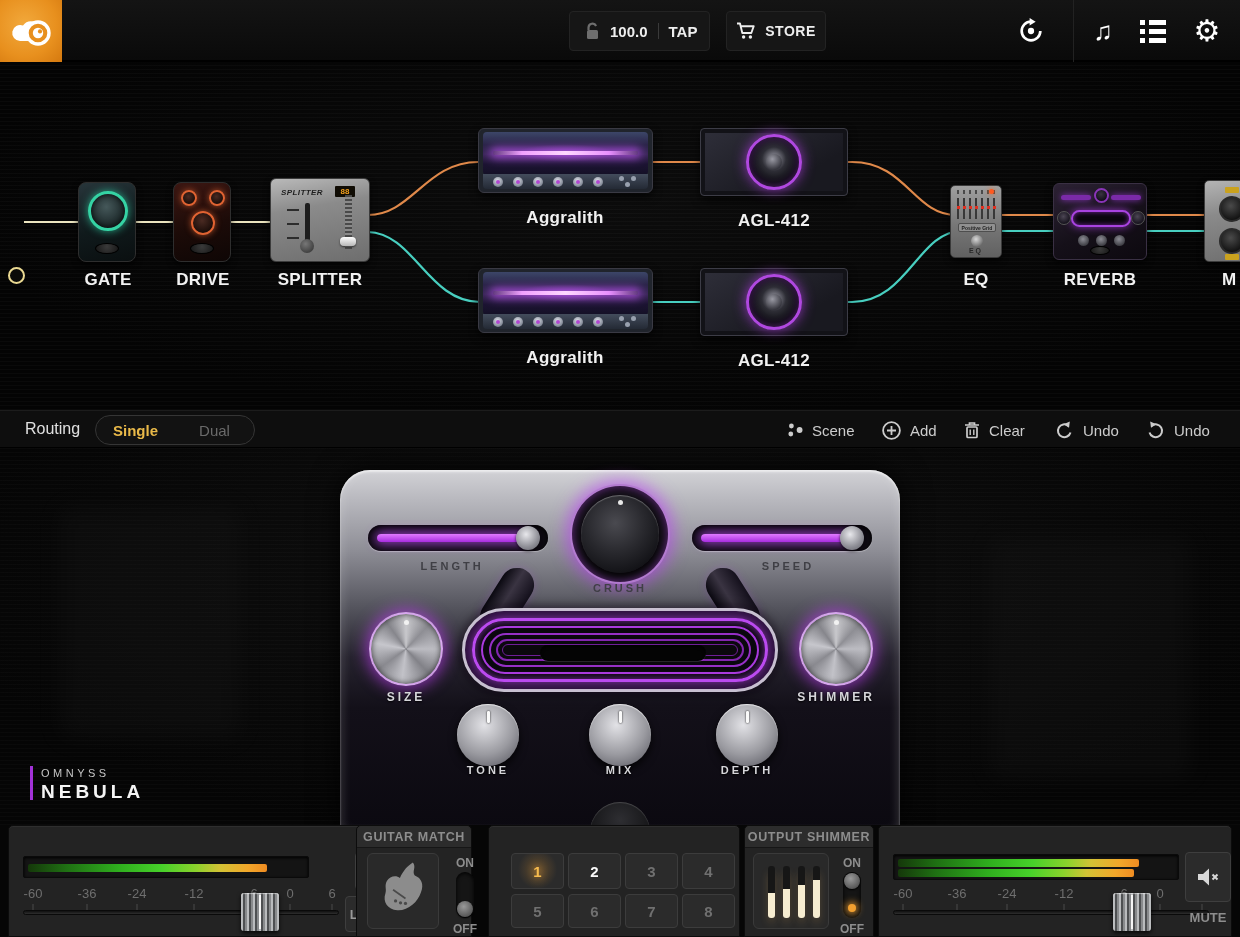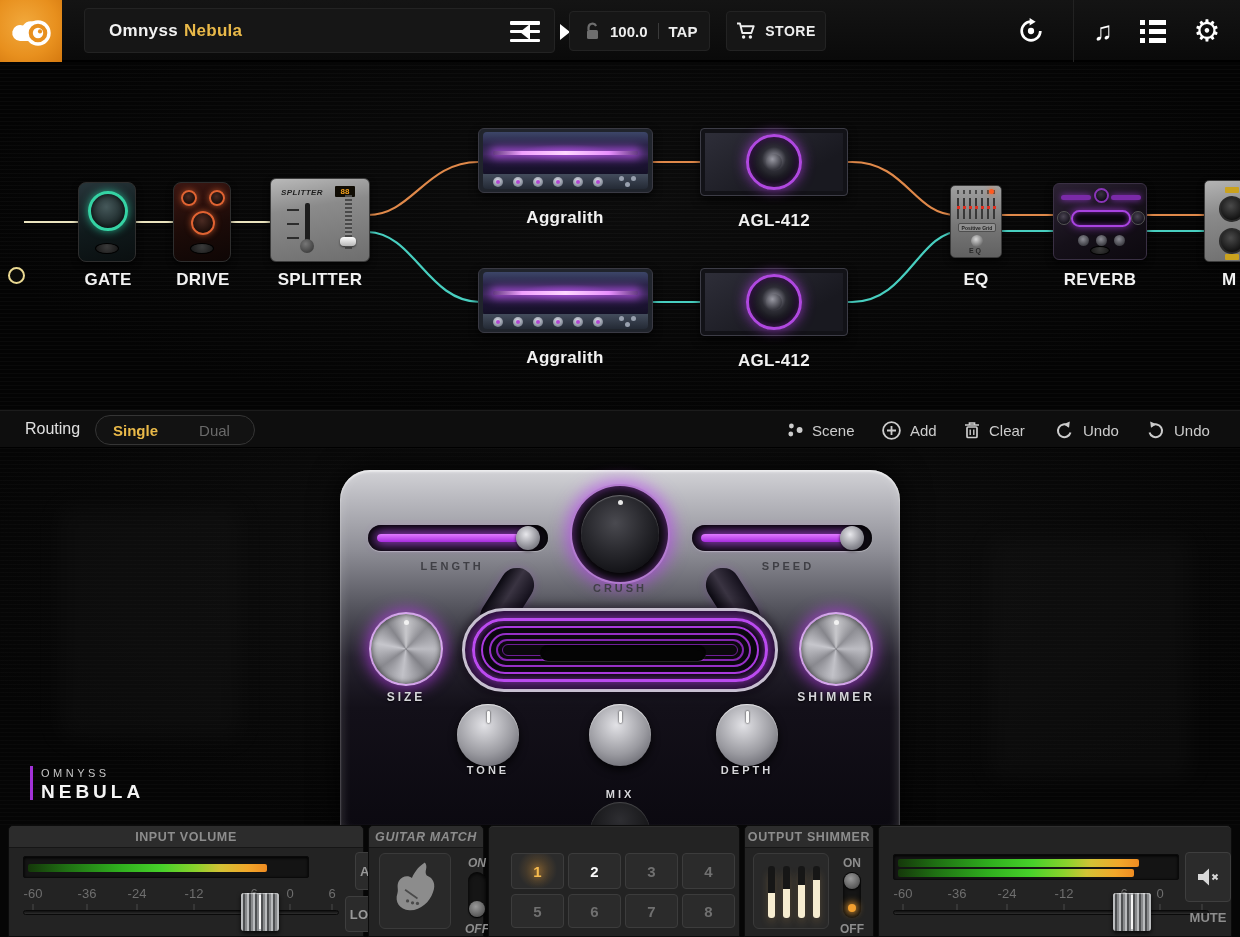--- a/index.html
+++ b/index.html
@@ -220,36 +220,20 @@
   <div id="topbar">
     <div id="logo">
       <svg width="42" height="36" viewBox="0 0 42 36">
         <path d="M10 28 a8 8 0 1 1 3 -15.5 a10 10 0 0 1 18 4 l-2 11.5 Z" fill="#fff"></path>
         <circle cx="28" cy="20" r="11" fill="#e8901e" stroke="#fff" stroke-width="3.4"></circle>
         <circle cx="28" cy="20" r="5.2" fill="#fff"></circle>
         <circle cx="30" cy="18.4" r="2.1" fill="#e8901e"></circle>
       </svg>
     </div>
 
-    <div id="preset-box" class="darkbox">
-      <div id="preset-text">
-        <span id="preset-brand">Omnyss</span><span id="preset-name">Nebula</span>
-      </div>
-      <div class="navarrow" style="left:423px;">
-          <div class="tri tri-l"></div>
-        </div>
-      <div class="navarrow" style="left:463px;">
-          <div class="tri tri-r"></div>
-        </div>
-      <div id="hamburger">
-          <div></div>
-          <div></div>
-          <div></div>
-        </div>
-    </div>
 
     <div id="tempo-box" class="darkbox">
       <svg width="17" height="20" viewBox="0 0 17 20" style="margin:0 9px 0 14px;">
         <path d="M4.5 9 V6.5 a4 4 0 0 1 7.6 -1.6" fill="none" stroke="#6e6e6e" stroke-width="2.2"></path>
         <rect x="3" y="9" width="11" height="9" rx="1.5" fill="#6e6e6e"></rect>
       </svg>
       <span class="val">100.0</span>
       <div id="tempo-div"></div>
       <span class="val">TAP</span>
     </div>
@@ -504,36 +488,35 @@
           <div class="ring" id="ring5"></div>
         <div id="rt-slot"></div>
       </div>
 
       <div class="bigknob" style="left:459px;top:142px;"></div>
       <div class="plabel lite" style="left:446px;top:220px;width:100px;font-size:12px;text-align:center;">SHIMMER</div>
 
       <div class="smallknob" style="left:117px;top:234px;"></div>
       <div class="plabel lite" style="left:98px;top:294px;width:100px;">TONE</div>
       <div class="smallknob" style="left:249px;top:234px;"></div>
-      <div class="plabel lite" style="left:230px;top:294px;width:100px;margin-top:24px;">MIX</div>
+      <div class="plabel lite" style="left:230px;top:294px;width:100px;">MIX</div>
       <div class="smallknob" style="left:376px;top:234px;"></div>
       <div class="plabel lite" style="left:357px;top:294px;width:100px;">DEPTH</div>
 
       <div id="pedal-footsw"></div>
     </div>
 
     <div id="brand-bar"></div>
     <div id="brand-top">OMNYSS</div>
     <div id="brand-name">NEBULA</div>
   </div>
 
   <div id="footer">
 
     <div class="panel" style="left:8px;width:356px;">
-      <div class="panel-header">INPUT VOLUME</div>
       <div class="meter-well" style="left:14px;top:30px;width:286px;height:22px;">
         <div class="meter-bar" style="top:7px;height:8px;width:84%;"></div>
       </div>
       <span class="scale-num" style="left:24px;top:60px;">-60</span>
       <span class="scale-num" style="left:78px;top:60px;">-36</span>
       <span class="scale-num" style="left:128px;top:60px;">-24</span>
       <span class="scale-num" style="left:185px;top:60px;">-12</span>
       <span class="scale-num" style="left:243px;top:60px;">-6</span>
       <span class="scale-num" style="left:281px;top:60px;">0</span>
       <span class="scale-num" style="left:323px;top:60px;">6</span>
@@ -543,21 +526,21 @@
         <div class="tickmark" style="left:185px;top:78px;"></div>
       <div class="tickmark" style="left:243px;top:78px;"></div>
         <div class="tickmark" style="left:281px;top:78px;"></div>
       <div class="tickmark" style="left:323px;top:78px;"></div>
       <div class="slider-rail" style="left:14px;top:84px;width:316px;"></div>
       <div class="vol-handle" style="left:232px;top:67px;"></div>
       <div class="fbtn" style="left:304px;top:26px;width:48px;height:38px;margin-left:42px;">AUTO</div>
       <div class="fbtn" style="left:304px;top:70px;width:48px;height:36px;margin-left:32px;">LOCK</div>
     </div>
 
-    <div class="panel" style="left:368px;width:116px;font-style:italic;">
+    <div class="panel" style="left:356px;width:116px;">
       <div class="panel-header">GUITAR MATCH</div>
       <div class="iconsq" style="left:10px;top:27px;width:72px;height:76px;">
         <svg width="52" height="62" viewBox="0 0 40 50" style="margin:6px 0 0 9px;">
           <path d="M28 2 C31 6 27 9 29.5 12.5 C35 14.5 37 20 34.5 26 C32 34 24 41 15.5 40.5 C7.5 40 3.5 33.5 5.8 27 C7 23.5 4.8 21 7 17 C9.2 13 14.5 12 17.5 14.5 C20 8.5 24 4.5 28 2 Z" fill="#8c8c8c"></path>
           <circle cx="14" cy="33" r="1.3" fill="#4a4a4a"></circle>
             <circle cx="18" cy="34.5" r="1.3" fill="#4a4a4a"></circle>
             <circle cx="22" cy="35" r="1.3" fill="#4a4a4a"></circle>
           <path d="M12 24 l10 7" stroke="#4a4a4a" stroke-width="1.4"></path>
         </svg>
       </div>

